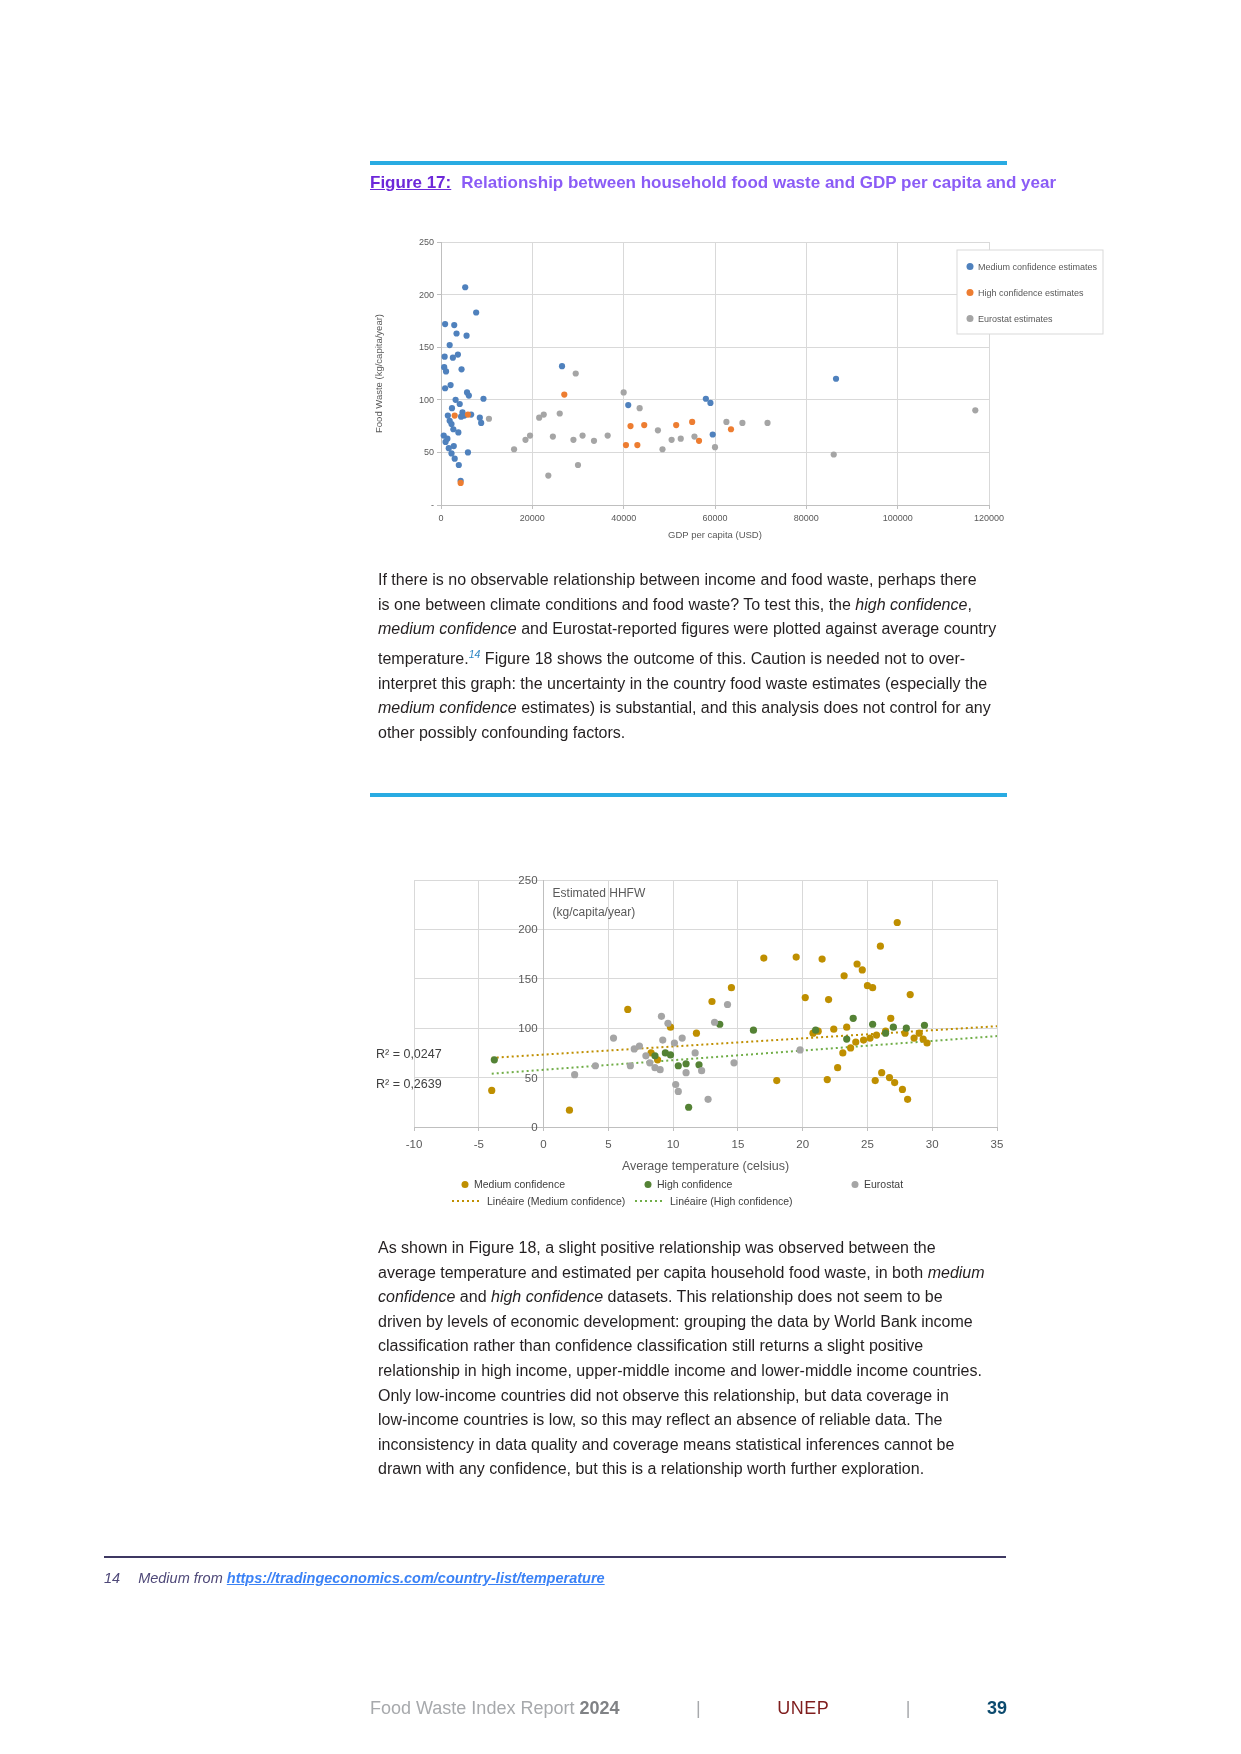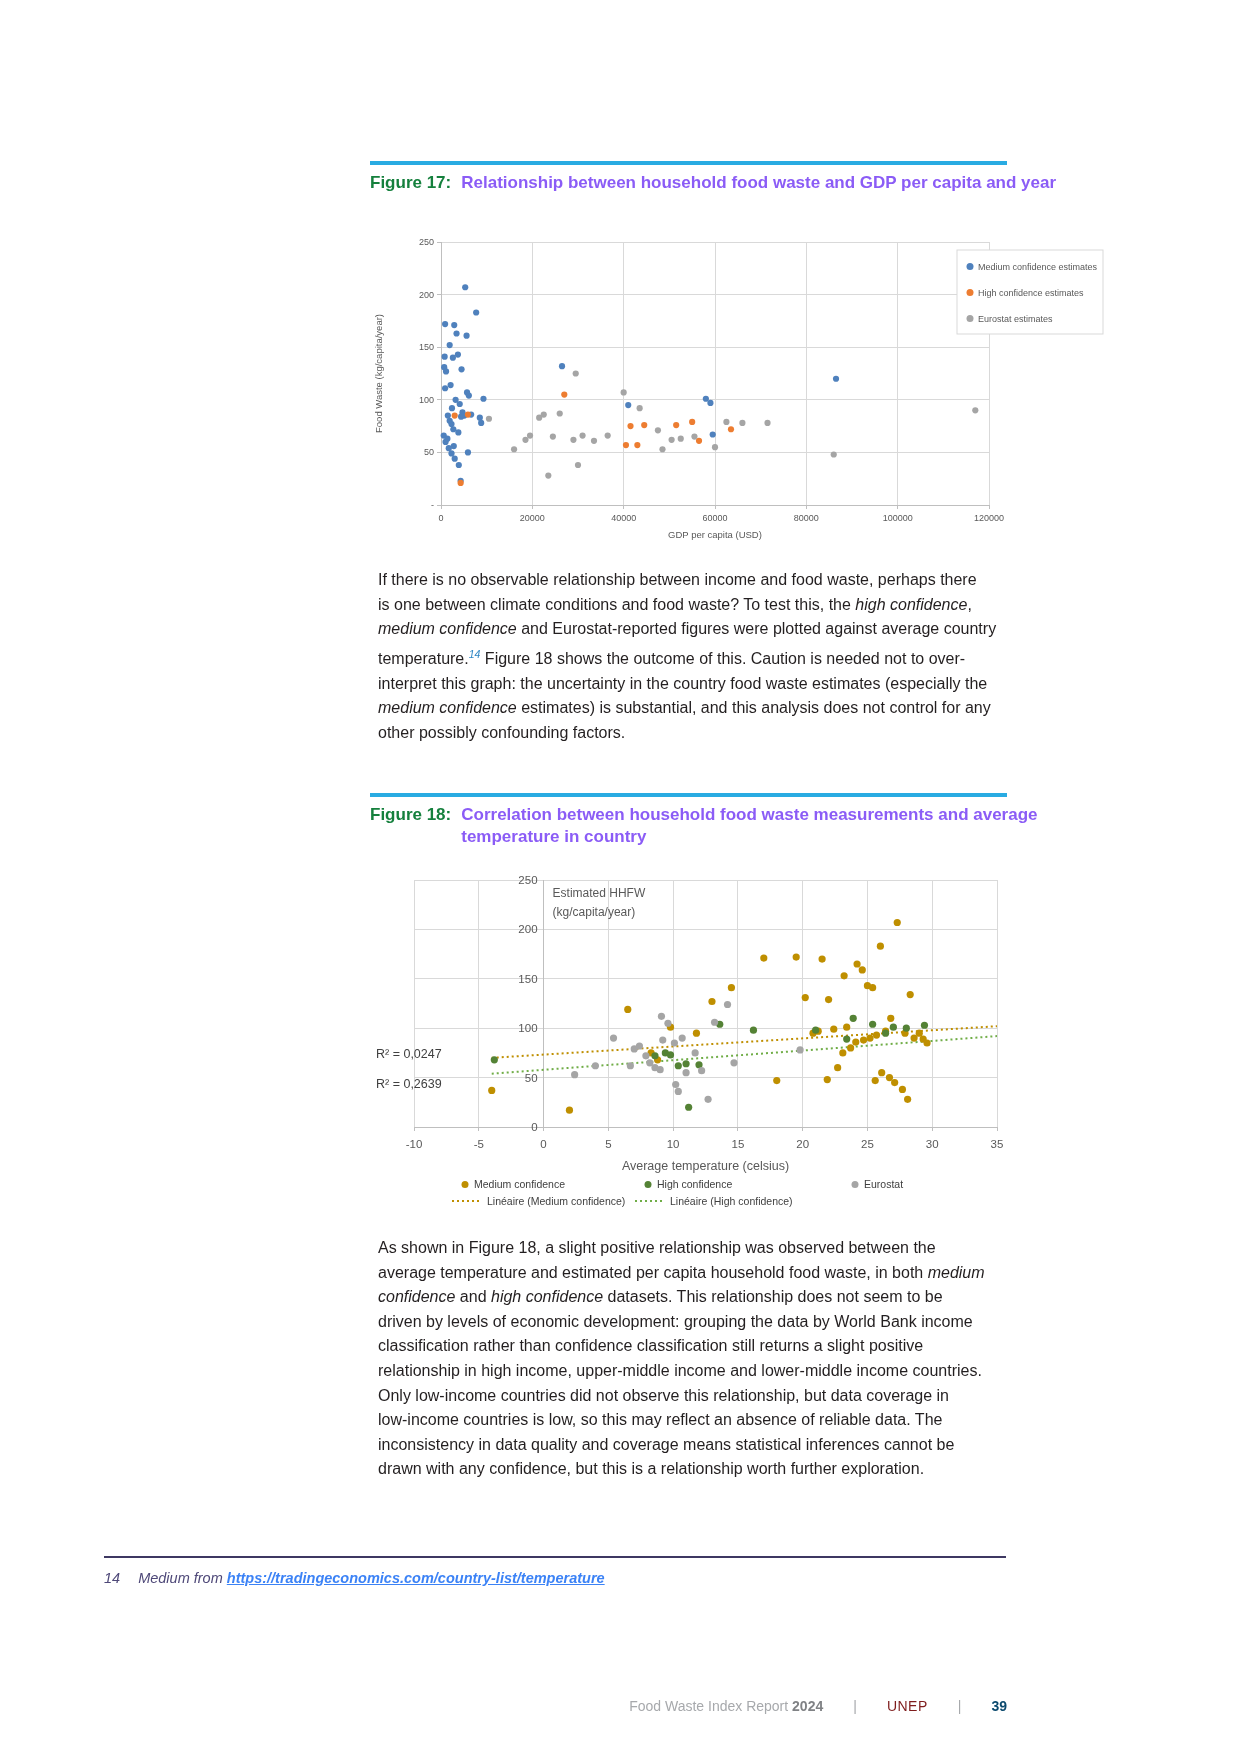--- a/index.html
+++ b/index.html
@@ -1,30 +1,30 @@
 <!DOCTYPE html>
 <html><head>
 <meta charset="utf-8">
 <style>
   html,body{margin:0;padding:0;background:#ffffff;}
   body{font-family:"Liberation Sans",sans-serif;}
   .page{position:relative;width:1241px;height:1754px;background:#ffffff;overflow:hidden;}
   .accent-rule{position:absolute;left:370px;width:637px;height:4px;background:#29abe2;}
   .fig-caption{position:absolute;left:370px;display:flex;gap:10px;font-weight:bold;font-size:17px;line-height:22px;white-space:nowrap;}
-  .fig-caption .lbl{color:#15803d;}
+  .fig-caption .lbl{color:#6d28d9;text-decoration:underline;}
   .fig-caption .ttl{color:#8b5cf6;}
   .chart{position:absolute;}
   .chart svg{display:block;font-family:"Liberation Sans",sans-serif;}
   .body-text{position:absolute;left:370px;width:680px;font-size:16px;line-height:24.6px;color:#231f20;margin:8px;}
   .body-text .i{font-style:italic;}
   .body-text .sup{color:#2e86c4;font-size:10.5px;vertical-align:super;font-style:italic;}
   .footnote-rule{position:absolute;left:104px;top:1556px;width:902px;height:2px;background:#3e3862;}
   .footnote{position:absolute;left:104px;top:1570px;display:flex;gap:18px;font-size:14.5px;font-style:italic;color:#4e4878;align-items:baseline;}
   .footnote .url{font-weight:bold;text-decoration:underline;color:#3b82f6;}
-  .page-footer{position:absolute;left:370px;top:1698px;width:637px;display:flex;justify-content:flex-end;align-items:baseline;gap:30px;font-size:14px;color:#a7a9ac;}
+  .page-footer{position:absolute;left:370px;top:1698px;width:637px;display:flex;justify-content:space-between;align-items:baseline;gap:4px;font-size:18px;color:#a7a9ac;}
   .page-footer .year{font-weight:bold;color:#808285;}
   .page-footer .org{color:#7f1d1d;letter-spacing:.5px;}
   .page-footer .pg{color:#0c4a6e;font-weight:bold;}
 </style>
 </head>
 <body>
 
 <div class="page">
 
   <div class="accent-rule" style="top:161px;"></div>
@@ -182,27 +182,20 @@
           <text x="608" y="84" font-size="9" fill="#595959" text-anchor="start">High confidence estimates</text>
           <circle cx="600" cy="106.5" r="3.5" fill="#a5a5a5"></circle>
           <text x="608" y="110" font-size="9" fill="#595959" text-anchor="start">Eurostat estimates</text>
         </g>
       </svg>
   </div>
 
   <p class="body-text" style="top:560px;"><span>If there is no observable relationship between income and food waste, perhaps there</span><br><span>is one between climate conditions and food waste? To test this, the </span><span class="i">high confidence</span><span>,</span><br><span class="i">medium confidence</span><span> and Eurostat-reported figures were plotted against average country</span><br><span>temperature.</span><span class="sup">14</span><span> Figure 18 shows the outcome of this. Caution is needed not to over-</span><br><span>interpret this graph: the uncertainty in the country food waste estimates (especially the</span><br><span class="i">medium confidence</span><span> estimates) is substantial, and this analysis does not control for any</span><br><span>other possibly confounding factors.</span></p>
 
   <div class="accent-rule" style="top:793px;"></div>
-  <div class="fig-caption" style="top:804px;">
-    <span class="lbl">Figure 18:</span>
-    <span class="ttl">
-      <span>Correlation between household food waste measurements and average</span><br>
-      <span>temperature in country</span>
-    </span>
-  </div>
 
   <div class="chart" style="left:370px;top:872px;">
     <svg id="chart18" width="655" height="348">
         <g>
           <line x1="44" y1="8" x2="44" y2="255" stroke="#d9d9d9" shape-rendering="crispEdges"></line>
           <line x1="108.77777777777777" y1="8" x2="108.77777777777777" y2="255" stroke="#d9d9d9" shape-rendering="crispEdges"></line>
           <line x1="173.55555555555554" y1="8" x2="173.55555555555554" y2="255" stroke="#d9d9d9" shape-rendering="crispEdges"></line>
           <line x1="238.33333333333331" y1="8" x2="238.33333333333331" y2="255" stroke="#d9d9d9" shape-rendering="crispEdges"></line>
           <line x1="303.1111111111111" y1="8" x2="303.1111111111111" y2="255" stroke="#d9d9d9" shape-rendering="crispEdges"></line>
           <line x1="367.8888888888889" y1="8" x2="367.8888888888889" y2="255" stroke="#d9d9d9" shape-rendering="crispEdges"></line>

